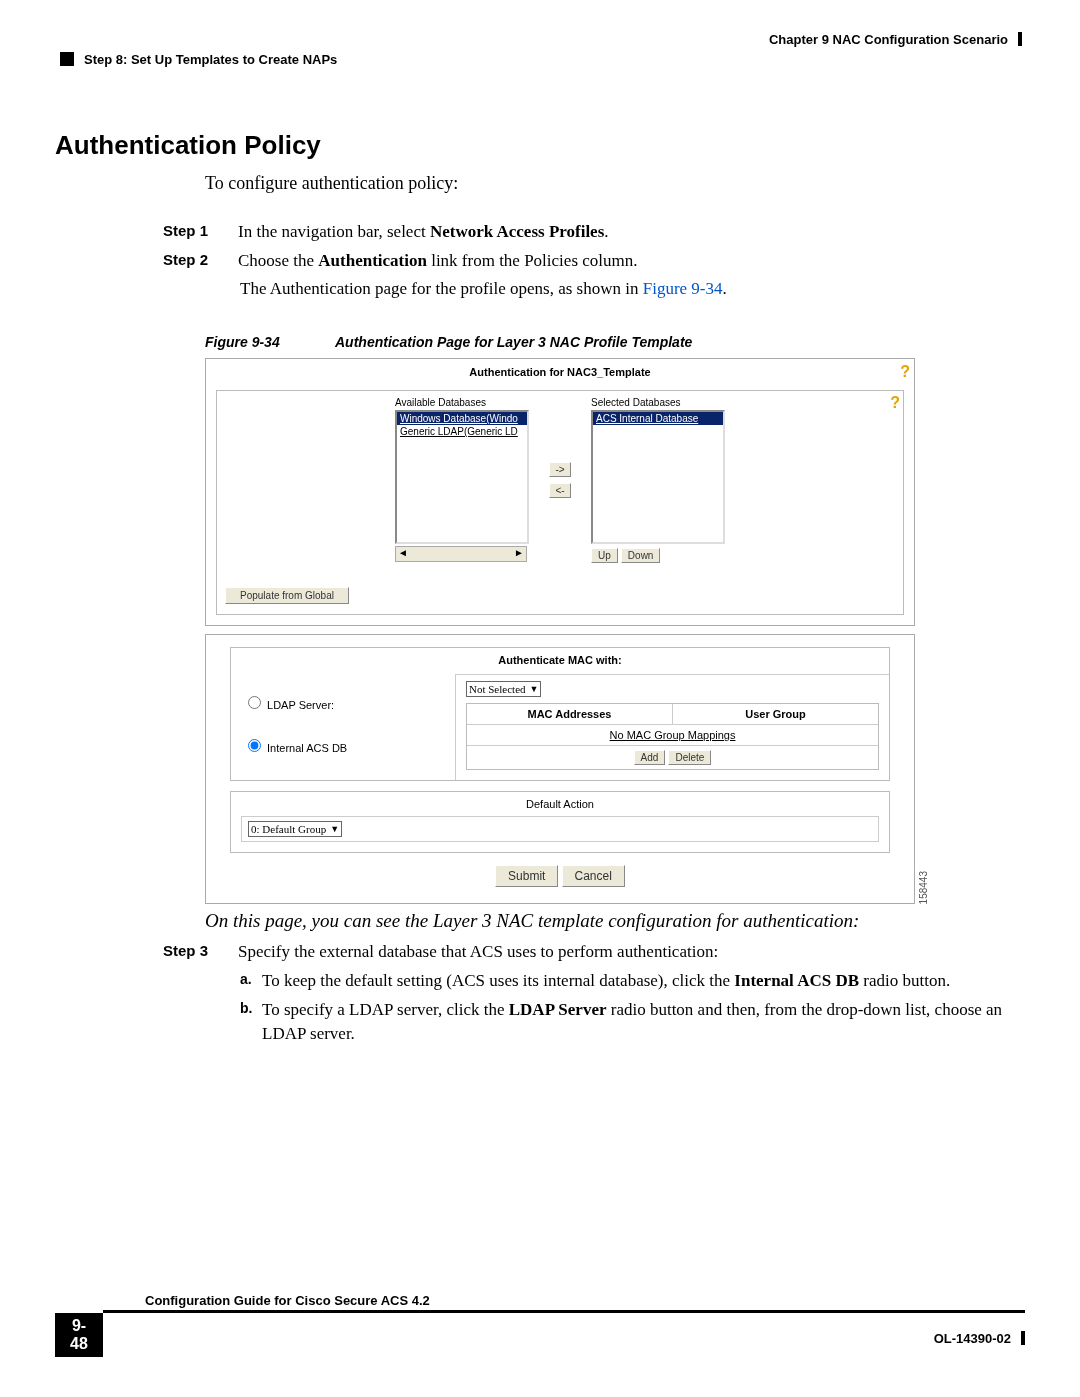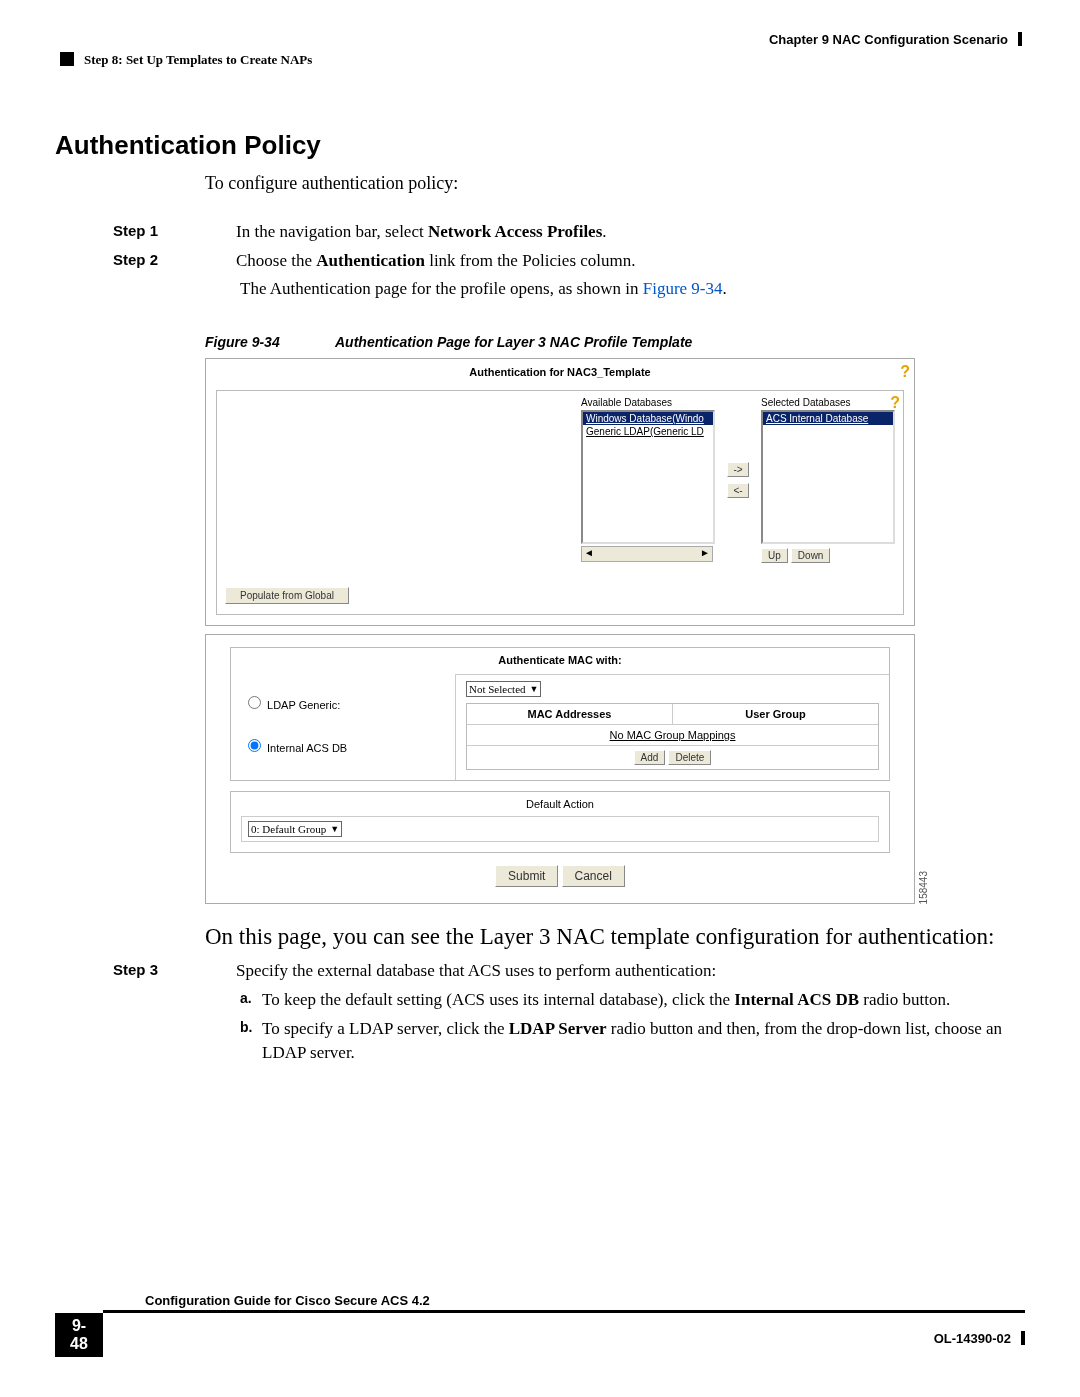--- a/index.html
+++ b/index.html
@@ -30,21 +30,21 @@
     display: inline-block;
     width: 4px; height: 14px;
     background: #000;
     margin-left: 10px;
     vertical-align: -2px;
   }
   .hdr-left {
     position: absolute;
     top: 52px;
     left: 60px;
-    font-family: Liberation Serif, serif;
+    font-family: Liberation Sans, sans-serif;
     font-size: 13px;
     font-weight: bold;
   }
   .hdr-left-sq {
     display: inline-block;
     width: 14px; height: 14px;
     background: #000;
     margin-right: 10px;
     vertical-align: -2px;
   }
@@ -55,24 +55,23 @@
     font-size: 26px;
     margin: 100px 0 12px 0;
   }
   .intro {
     font-size: 18px;
     margin: 0 0 26px 150px;
   }
   
   .step-row {
     display: flex;
-    margin: 4px 0 4px 58px;
+    margin: 4px 0 4px 108px;
     font-size: 17px;
     line-height: 1.45;
-    gap: 48px;
   }
   .step-label {
     width: 75px;
     font-family: Arial, Helvetica, sans-serif;
     font-weight: bold;
     font-size: 15px;
   }
   .step-body { flex: 1; }
   .step-body .bold { font-weight: bold; }
   .step-cont {
@@ -136,21 +135,21 @@
     padding: 6px 8px 10px;
   }
   .sub-title {
     text-align: center;
     font-weight: bold;
     color: #002a80;
     padding: 2px 0 6px;
     font-size: 12px;
   }
   
-  .db-row { display: flex; justify-content: flex-end; gap: 12px; }
+  .db-row { display: flex; justify-content: center; gap: 20px; }
   .db-col { display:flex; flex-direction: column; align-items:flex-start;}
   .db-label { font-size: 10px; margin-bottom: 2px; }
   .listbox {
     width: 130px; height: 130px;
     border: 2px inset #ddd;
     background: #fff;
     font-size: 10px;
     overflow: hidden;
     position: relative;
   }
@@ -193,21 +192,21 @@
   .ib-head div+div{ border-left:1px solid #ccc;}
   .ib-row { text-align:center; padding:4px; font-size:11px; border-top:1px solid #ccc;text-decoration:underline;}
   .ib-btns { text-align:center; padding:4px 0; border-top:1px solid #ccc;}
   .def-sub { border:1px solid #bbb; margin:10px 24px 0; padding:6px 10px 10px;}
   .def-title{text-align:center; font-size:11px; padding-bottom:6px;}
   .def-row{ display:flex; align-items:center; border:1px solid #ccc; padding:4px 6px; font-size:11px;}
   .def-row .lab{flex:1;}
   .big-btnrow{ text-align:center; margin:12px 0 6px;}
   .big-btnrow .btn{ padding:3px 12px; font-size:12px;}
   
-  .body-p { margin: 16px 0 6px 150px; font-size:23px; line-height:1.45;}
+  .body-p { margin: 3px 0 6px 150px; font-size:19px; line-height:1.45;font-style:italic;}
   .sublist { margin: 4px 0 4px 185px; font-size:17px; line-height:1.45; display:flex;}
   .sublist .lbl{ width:22px; font-weight:bold; font-family: Arial; font-size:14px;}
   .sublist .txt{ flex:1;}
   
   .footer {
     position:absolute;
     left:55px; right:55px; bottom:40px;
   }
   .foot-title{
     font-family: Arial, Helvetica, sans-serif;
@@ -313,21 +312,21 @@
           <span class="btn" style="padding:2px 14px;">Populate from Global</span>
         </div>
       </div>
     </div>
 
     <div class="panel" style="padding:4px 0 10px;">
       <div class="mac-sub">
         <div class="mac-title">Authenticate MAC with:</div>
         <div class="mac-grid">
           <div class="mac-left">
-            <label><input type="radio" name="macsrc" style=""> <span>LDAP Generic:</span></label>
+            <label><input type="radio" name="macsrc" style=""> <span>LDAP Server:</span></label>
             <label><input type="radio" name="macsrc" checked="" style=""> <span>Internal ACS DB</span></label>
           </div>
           <div class="mac-right">
             <span class="sel">
                 <span>Not Selected</span>
                 <span class="caret">▼</span>
               </span>
             <div class="innerbox">
               <div class="ib-head">
                 <div>MAC Addresses</div>

